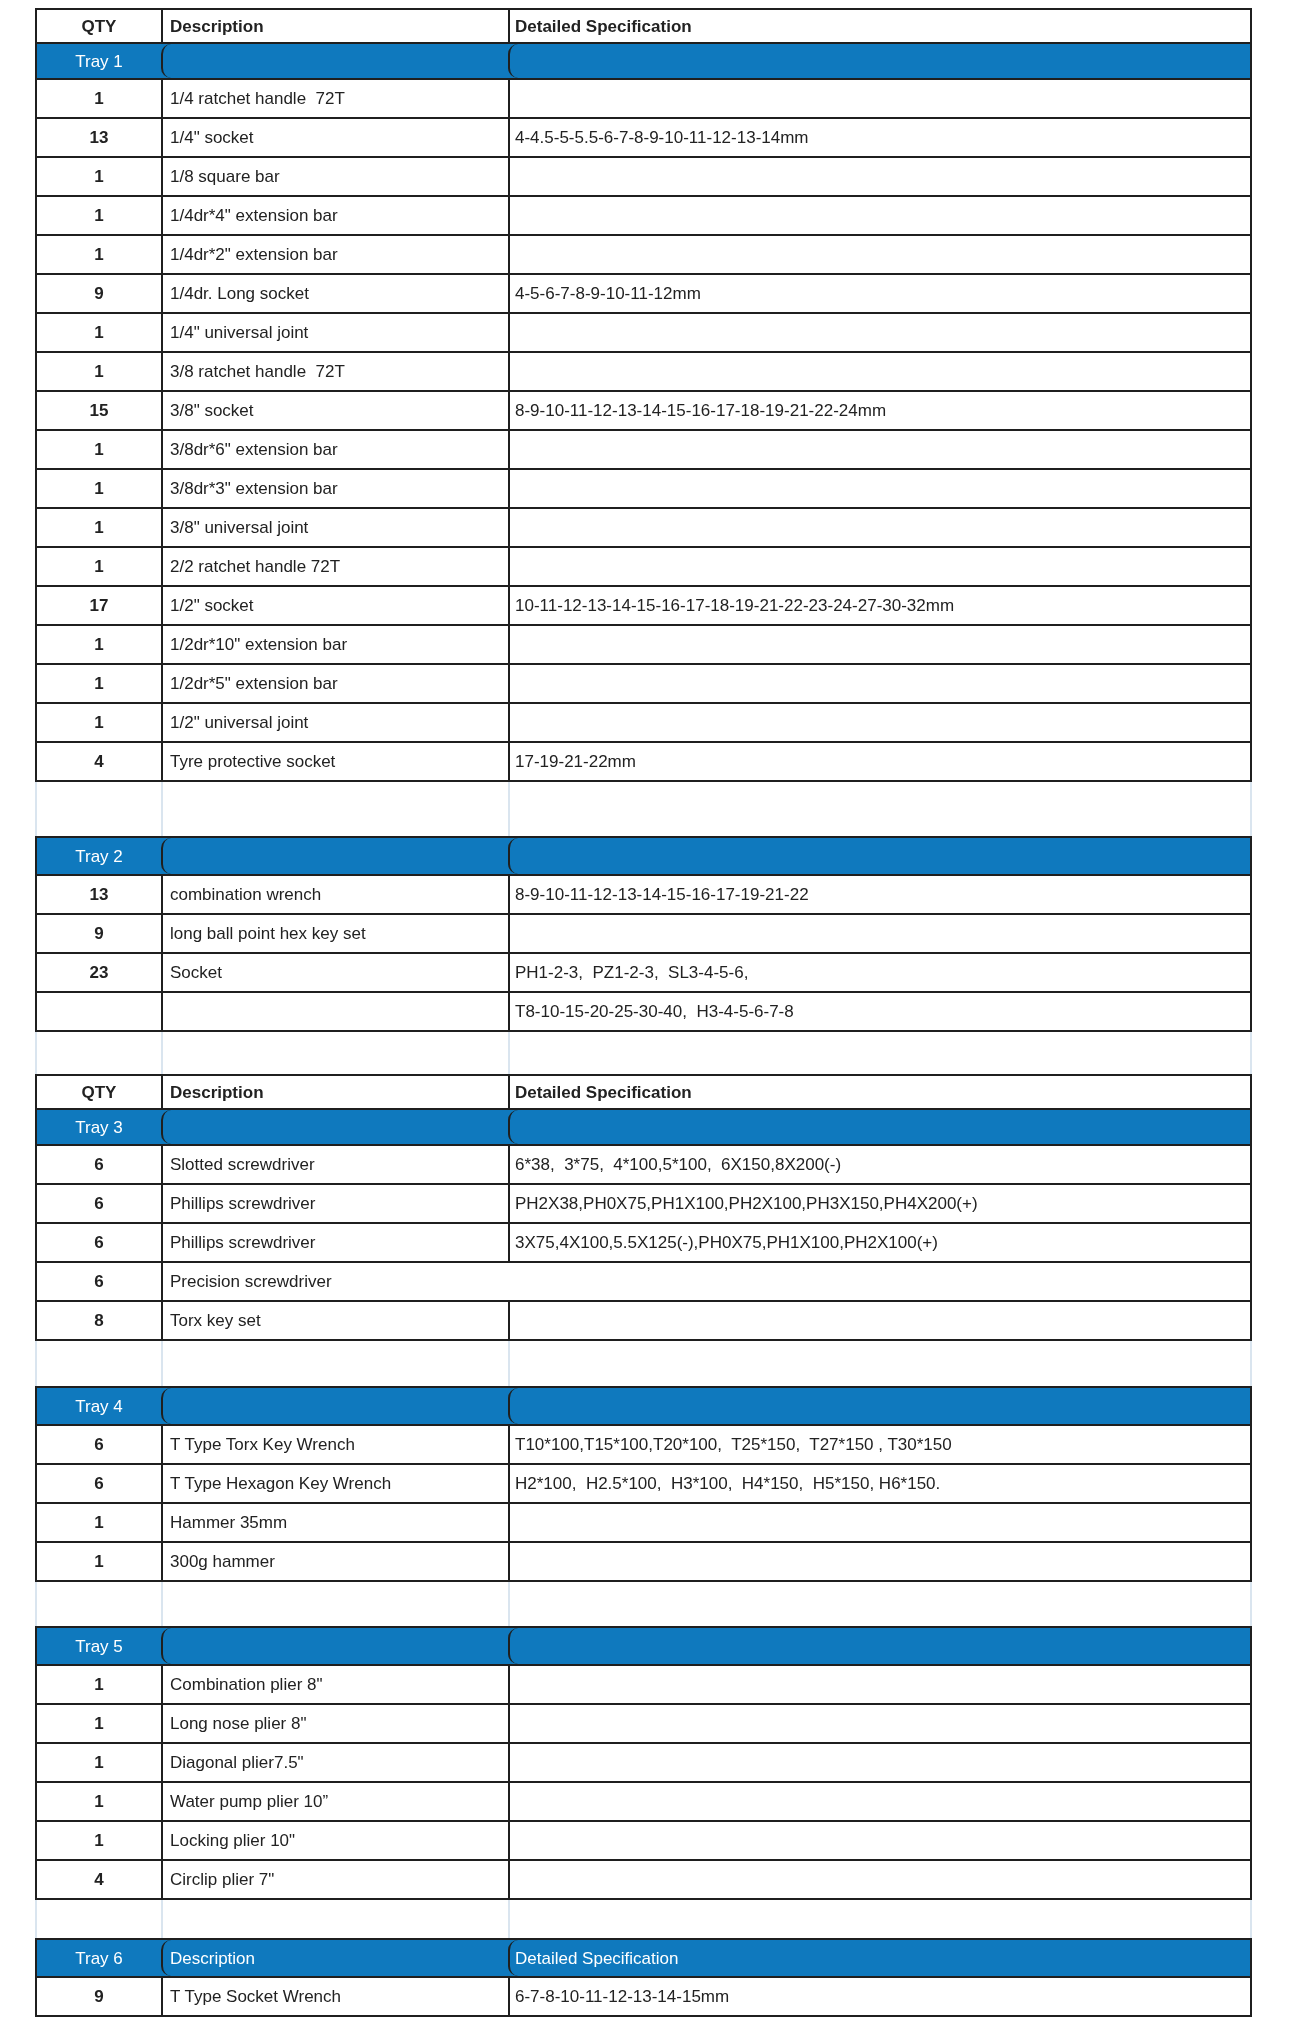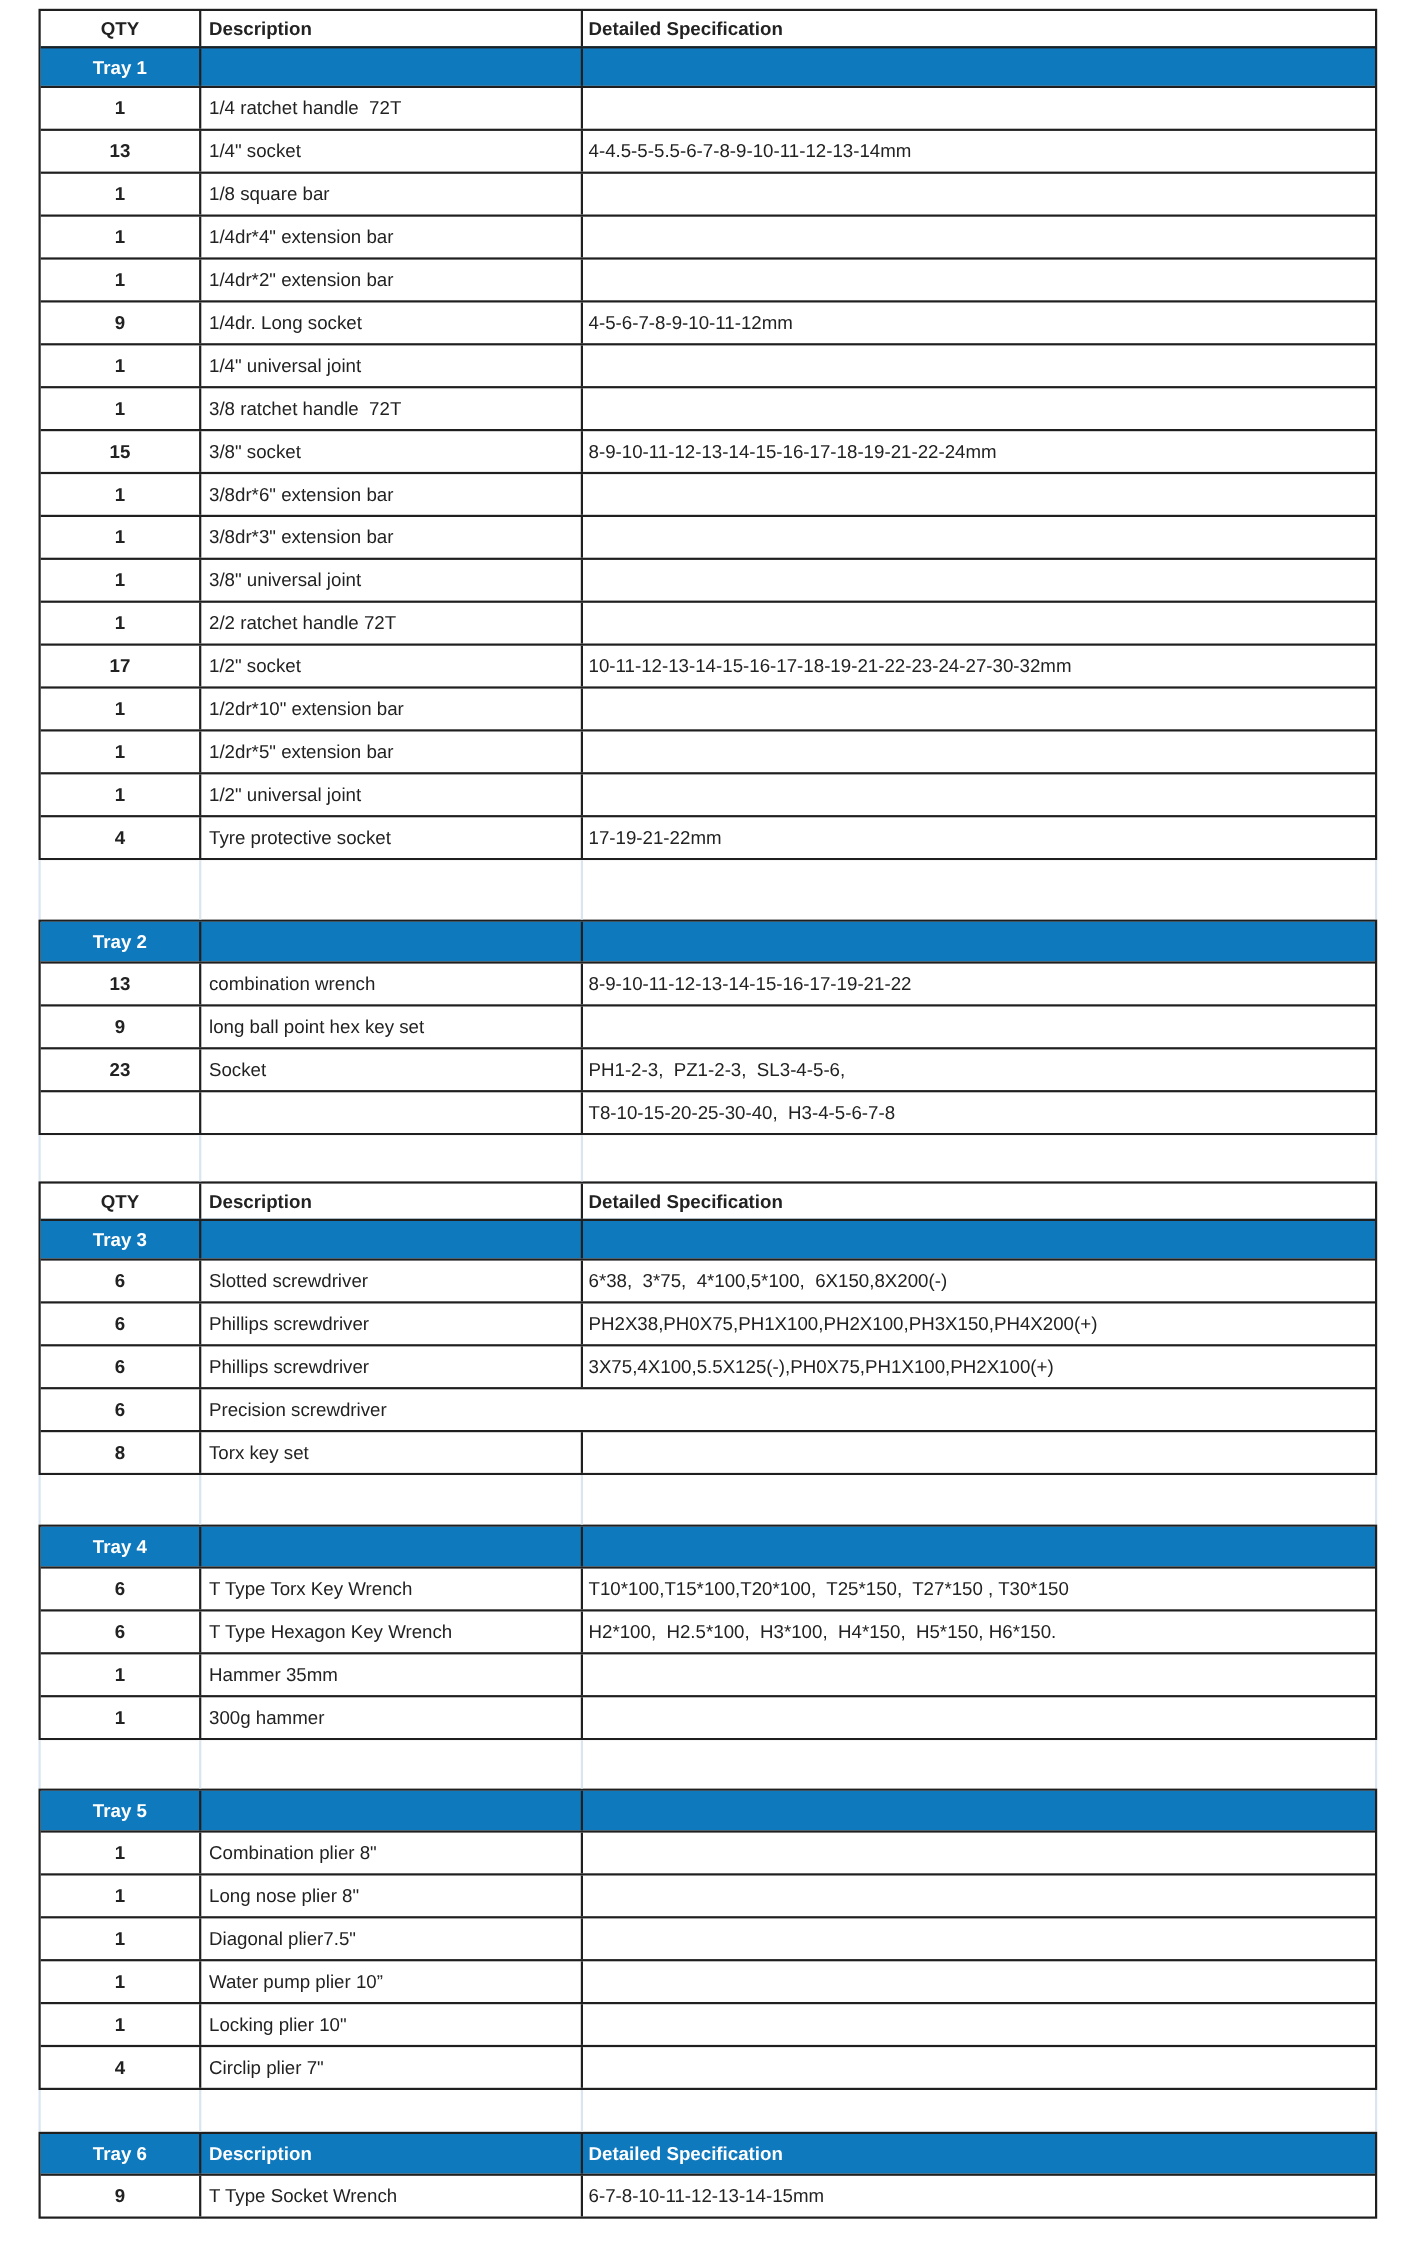--- a/index.html
+++ b/index.html
@@ -37,21 +37,21 @@
   .cell {
     box-sizing: border-box;
     display: flex;
     align-items: center;
     overflow: hidden;
     white-space: pre;
     font-size: 17px;
     line-height: 1;
   }
   .c-qty {
-    width: 144px;
+    width: 124px;
     justify-content: center;
     font-weight: bold;
     flex: none;
   }
   .c-desc {
     width: 347px;
     flex: none;
     padding-left: 7px;
     border-left: 2px solid var(--line, #1f1f1f);
   }
@@ -64,21 +64,21 @@
     height: 32px;
     font-weight: bold;
   }
   .row-colhead .cell { font-weight: bold; }
   .row-tray {
     height: 36px;
     background: var(--accent, #0f79be);
     color: #ffffff;
     font-weight: bold;
   }
-  .row-tray .cell { font-weight: bold; }
+  .row-tray .cell { font-weight: normal; border-radius: 10px; }
   .row-data {
     height: 39px;
   }
   .gap {
     display: flex;
     box-sizing: border-box;
     border-left: 2px solid var(--faint, #dae5ef);
     border-right: 2px solid var(--faint, #dae5ef);
     background: #ffffff;
   }

